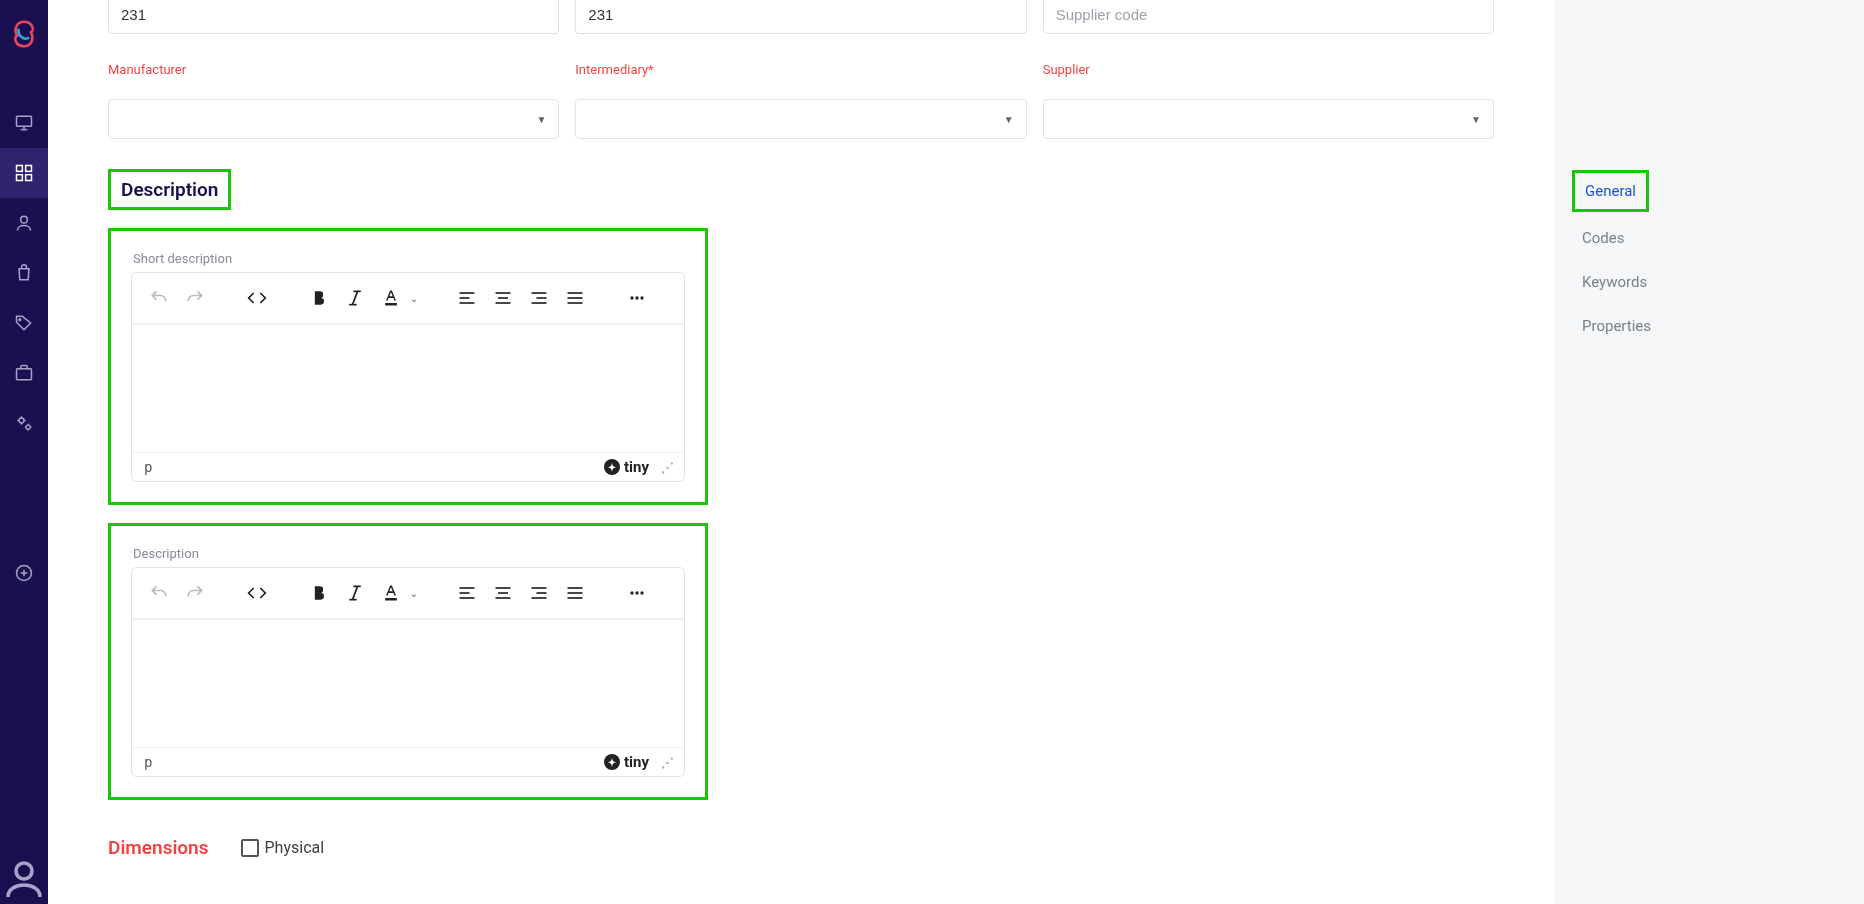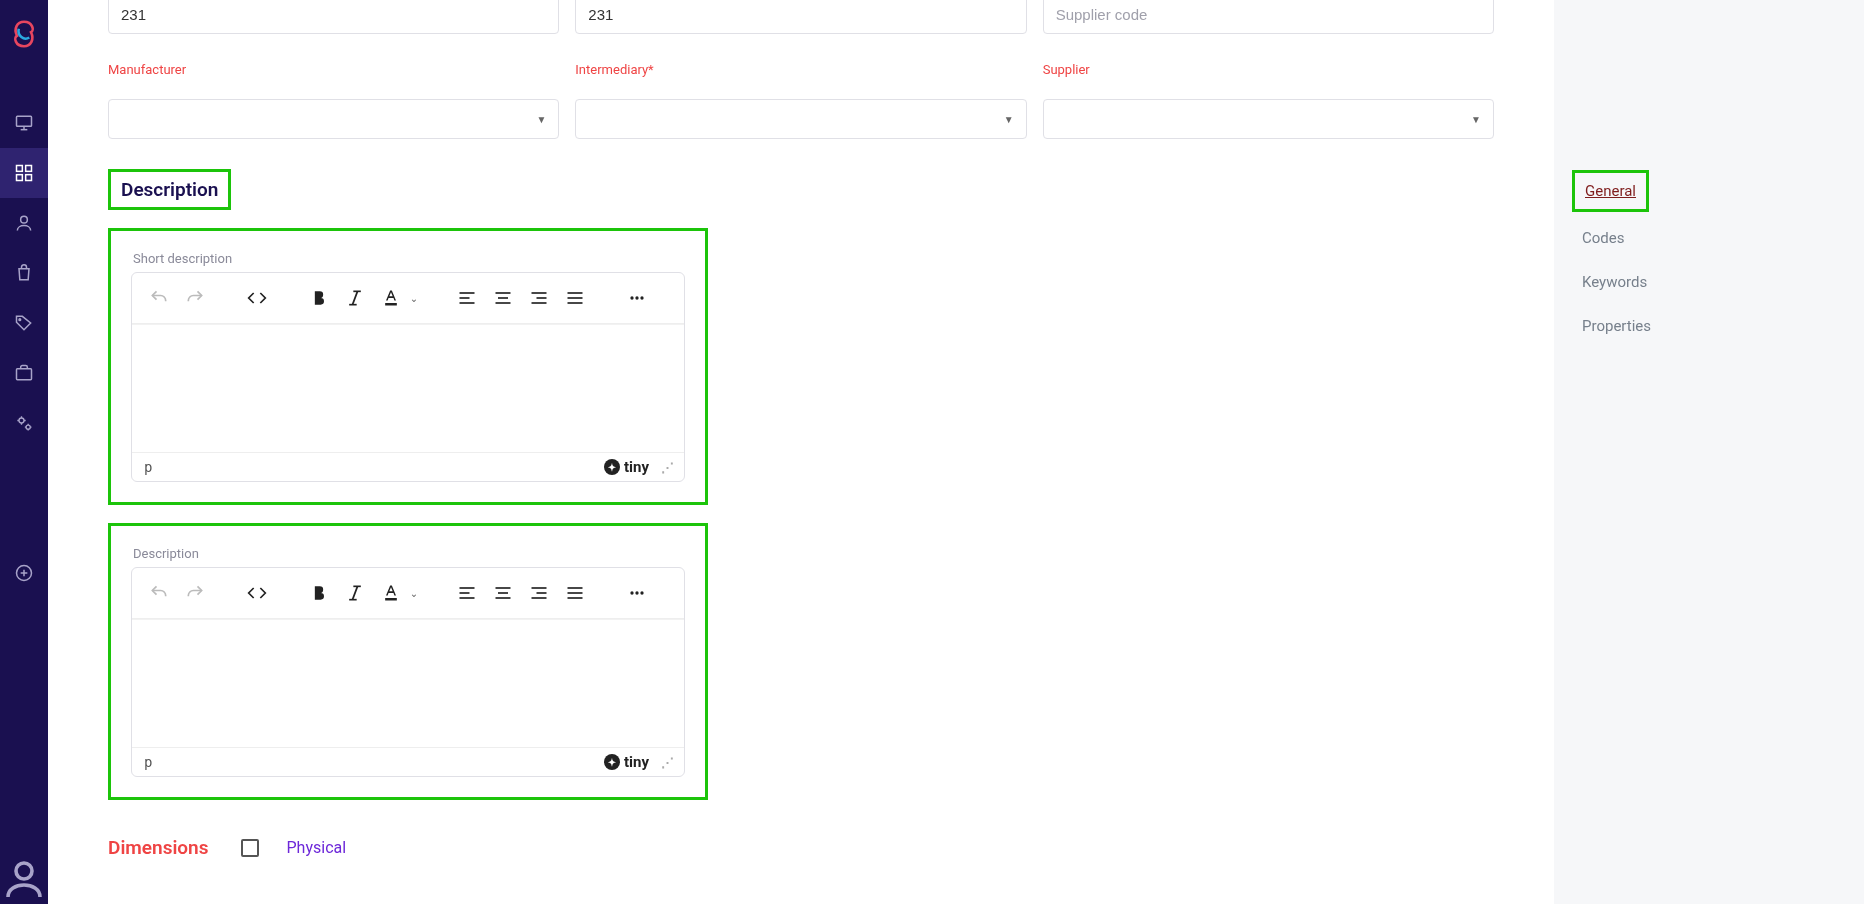--- a/index.html
+++ b/index.html
@@ -185,22 +185,22 @@
     align-items: center;
     gap: 32px;
     margin-top: 36px;
   }
   .dims-title {
     font-size: 19px;
     font-weight: 600;
     color: #ef4444;
   }
   .check-row {
-    display: flex; align-items: center; gap: 28px;
-    font-size: 16px; color: #6d28d9;
+    display: flex; align-items: center; gap: 6px;
+    font-size: 16px; color: #404040;
   }
   .check-row .box {
     width: 18px; height: 18px;
     border: 2px solid #555;
     border-radius: 2px;
     cursor: pointer;
   }
 
   
   .right-panel {
@@ -214,22 +214,21 @@
   .right-panel .panel-link {
     font-size: 15px;
     color: #77808c;
     padding: 9px 10px;
     cursor: pointer;
     display: inline-block;
     margin-bottom: 8px;
   }
   .right-panel .panel-link.active {
     border: 3px solid #1cc40a;
-    color: #7f1d1d;
-    text-decoration: underline;
+    color: #1d4ed8;
   }
 
   .col-group { width: 600px; }
 </style>
 </head>
 <body>
 
 <div class="sidebar">
   <div class="logo">
     <svg viewBox="0 0 32 32">

